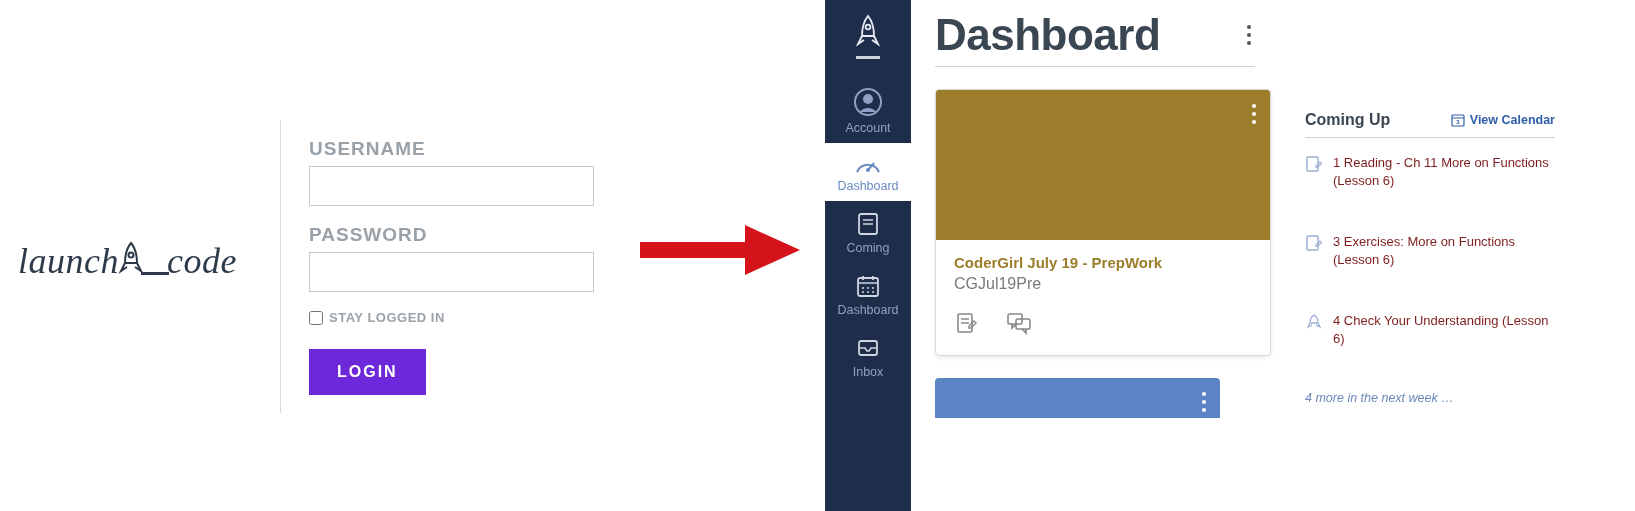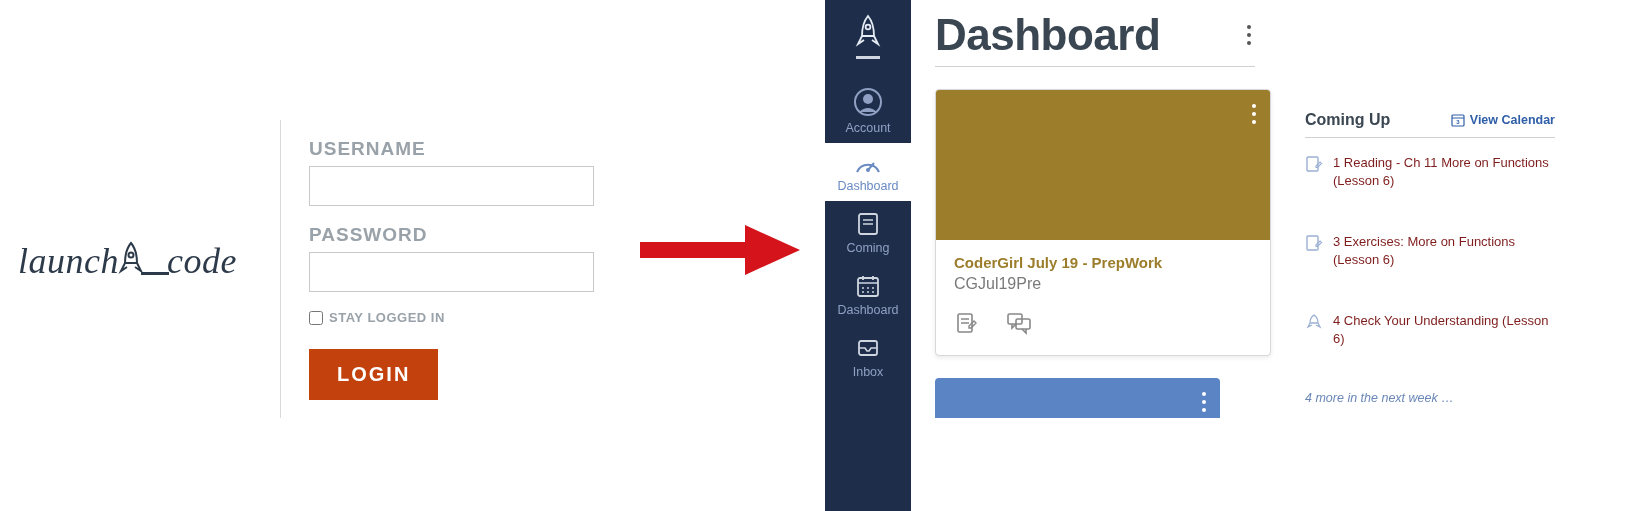--- a/index.html
+++ b/index.html
@@ -65,25 +65,25 @@
     border: 1px solid #c9c9c9;
     background: #fff;
     margin-bottom: 18px;
     padding: 0 8px;
     font-size: 14px;
   }
   .stay-row { display: flex; align-items: center; gap: 6px; margin-bottom: 24px;}
   .stay-row input[type=checkbox] { width: 14px; height: 14px; }
   .stay-label { font-size: 13px; font-weight: 700; color: #9aa2a9; letter-spacing: 0.5px;}
   .login-btn {
-    background: #c2410c;
+    background: #6d28d9;
     color: #fff;
     border: none;
     padding: 14px 28px;
-    font-size: 20px;
+    font-size: 16px;
     font-weight: 700;
     letter-spacing: 2px;
     cursor: pointer;
   }
   
   .arrow {
     position: absolute;
     left: 640px;
     top: 225px;
   }

